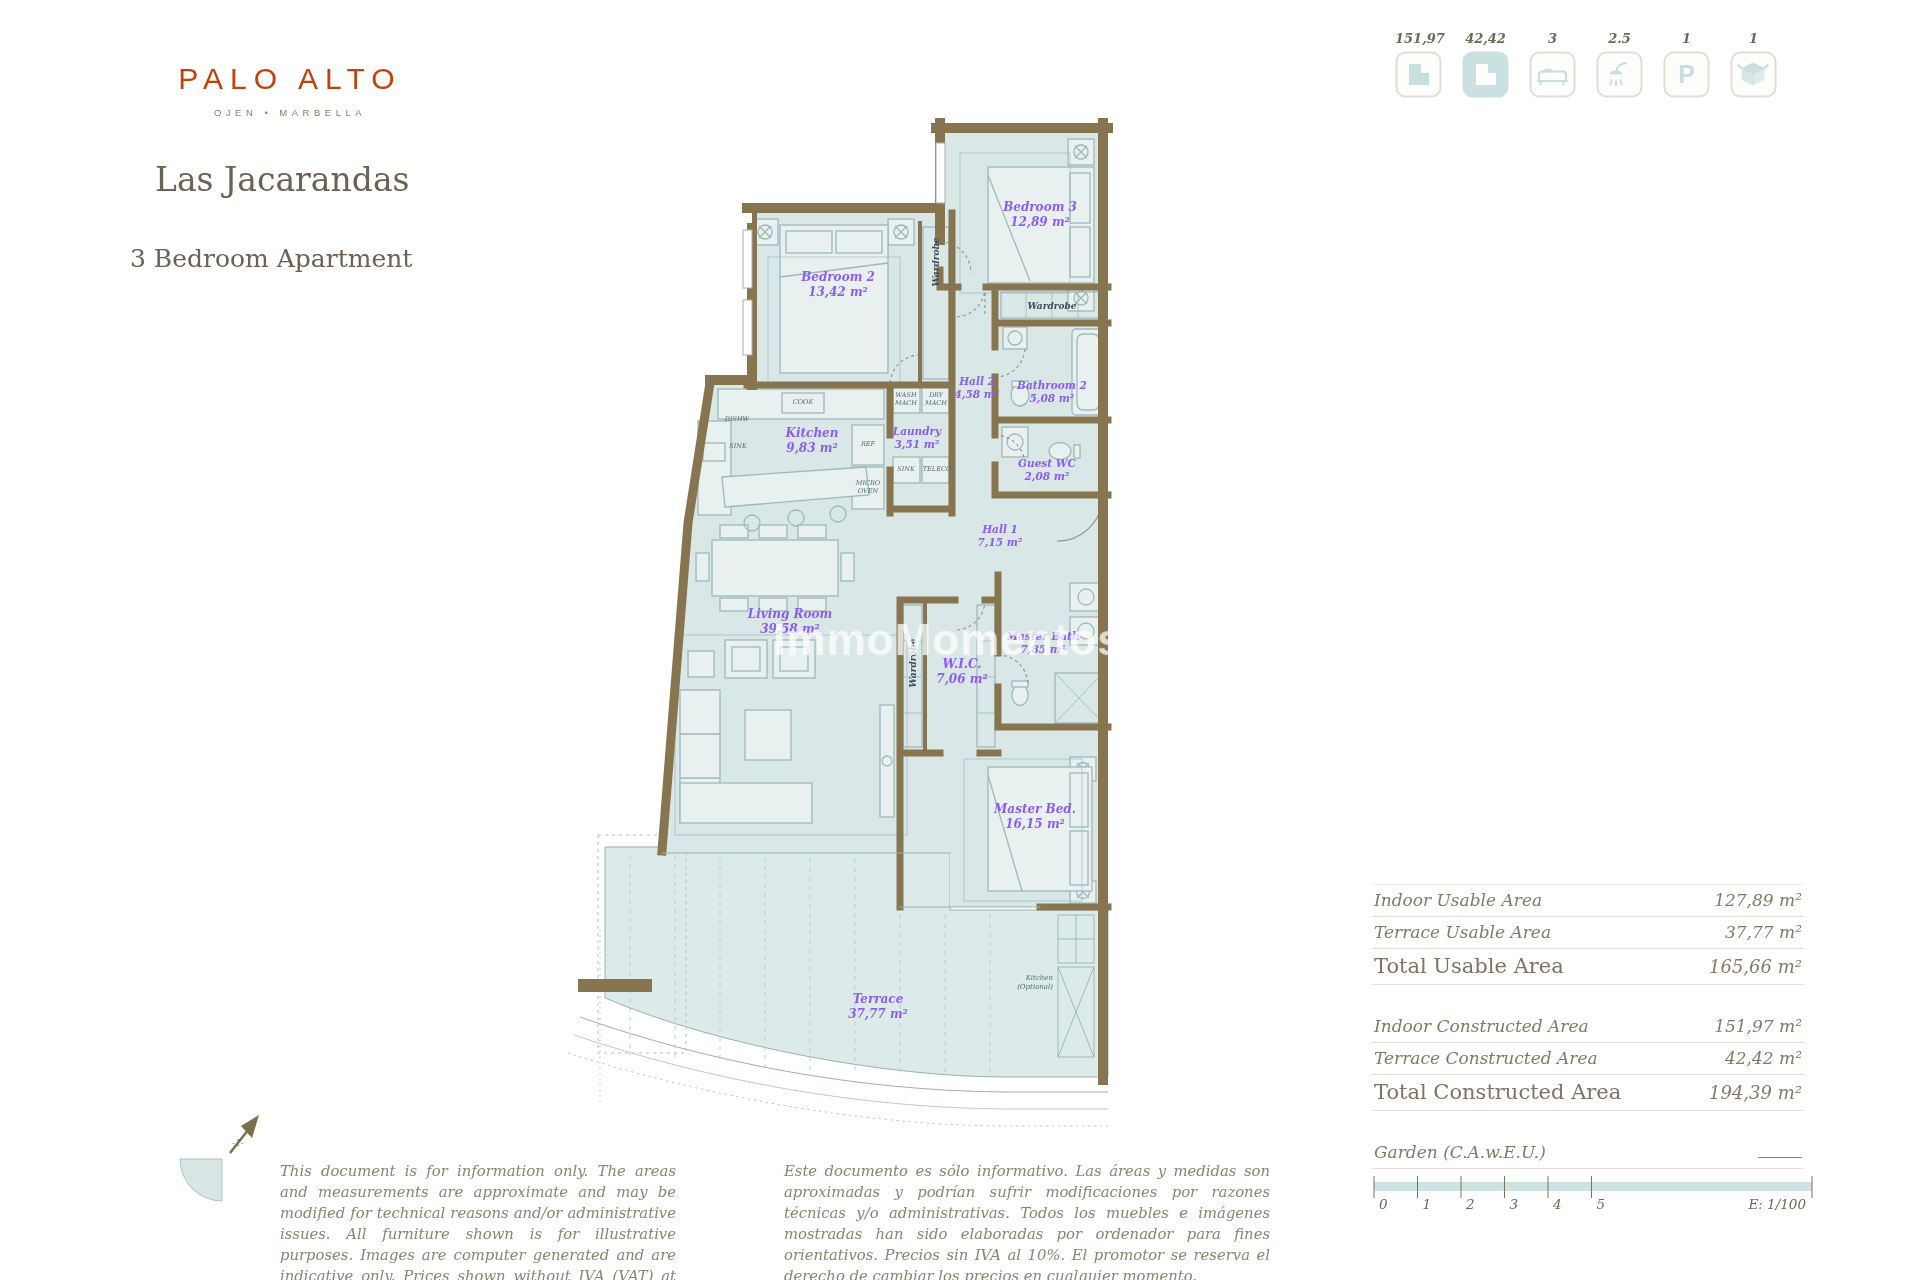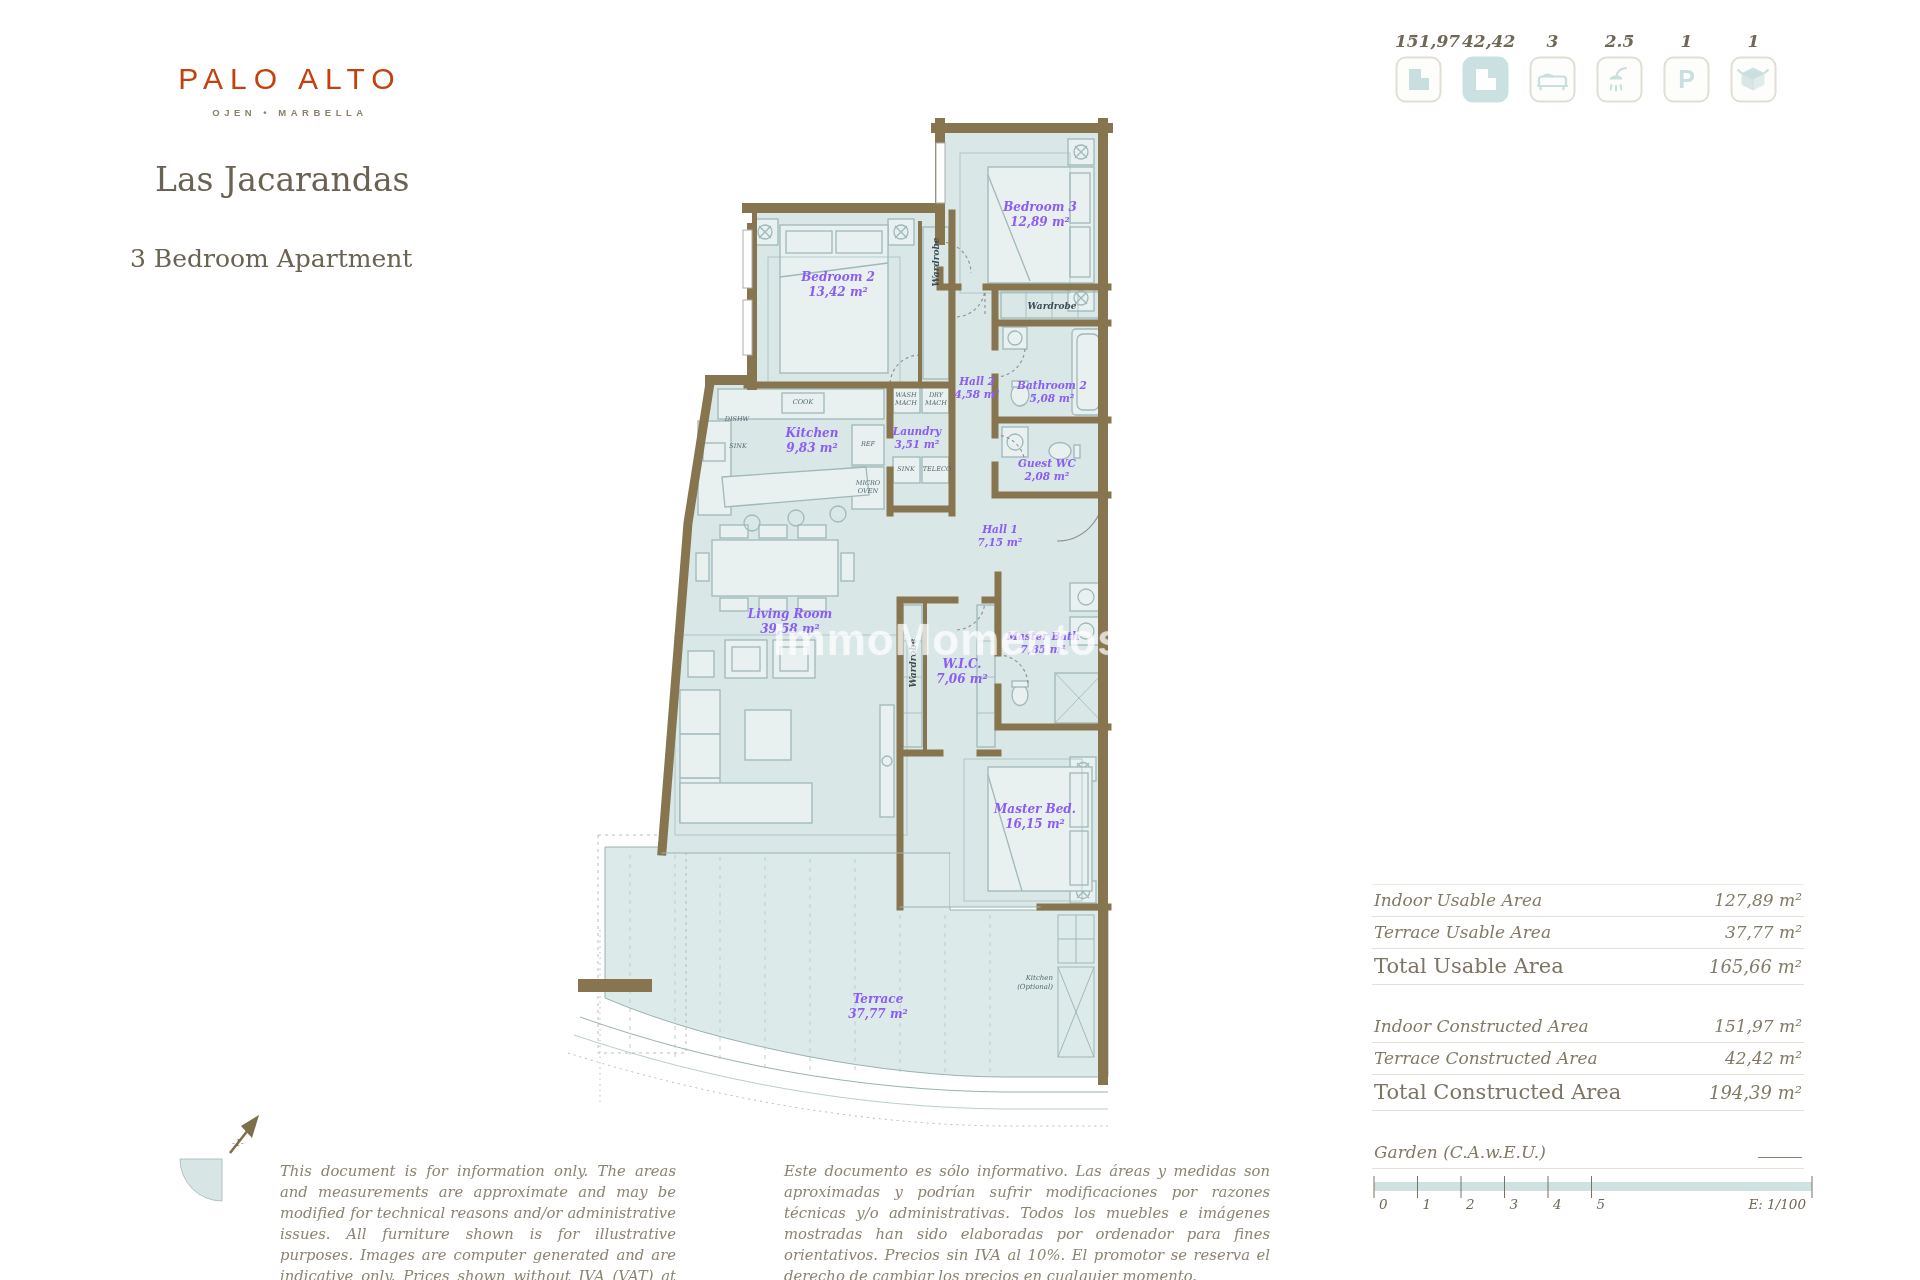--- a/index.html
+++ b/index.html
@@ -6,28 +6,28 @@
   .page{position:relative;width:1920px;height:1280px;background:#ffffff;overflow:hidden;
         font-family:"DejaVu Serif",serif;}
 
   
   .brand{position:absolute;left:185px;top:56px;width:210px;text-align:center;color:#6e6752;}
   .brand-row{display:flex;align-items:center;justify-content:center;}
   .brand-word{font-family:"Liberation Sans",sans-serif;font-size:30px;font-weight:400;
               letter-spacing:7px;color:#c2410c;}
   .brand-divider{width:2px;height:46px;background:#6e6752;margin:0 10px 0 4px;}
   .brand-tagline{font-family:"Liberation Sans",sans-serif;font-size:9.5px;letter-spacing:4.5px;
-                 color:#8a8168;margin-top:5px;font-weight:bold;}
+                 color:#8a8168;margin-top:5px;}
   .listing-title{position:absolute;left:155px;top:160px;font-size:33px;color:#6a6252;}
   .listing-subtitle{position:absolute;left:130px;top:211px;font-size:25px;color:#6a6252;margin-top:33px;}
 
   
   .spec-row{position:absolute;left:1395px;top:31px;display:flex;gap:20px;}
   .spec-cell{width:47px;text-align:center;}
-  .spec-num{font-style:italic;font-weight:bold;font-size:17px;color:#6f6857;margin-bottom:5px;
+  .spec-num{font-style:italic;font-weight:bold;font-size:13px;color:#6f6857;margin-bottom:5px;
             white-space:nowrap;}
   .spec-box{width:47px;height:47px;}
 
   
   .plan-svg{position:absolute;left:560px;top:95px;}
   .rlabel{position:absolute;transform:translate(-50%,-50%);text-align:center;
           font-style:italic;font-weight:bold;font-size:12px;line-height:1.25;color:#8b5cf6;
           white-space:nowrap;}
   .rlabel span{display:block;}
   .rlabel.small{font-size:10.5px;}

